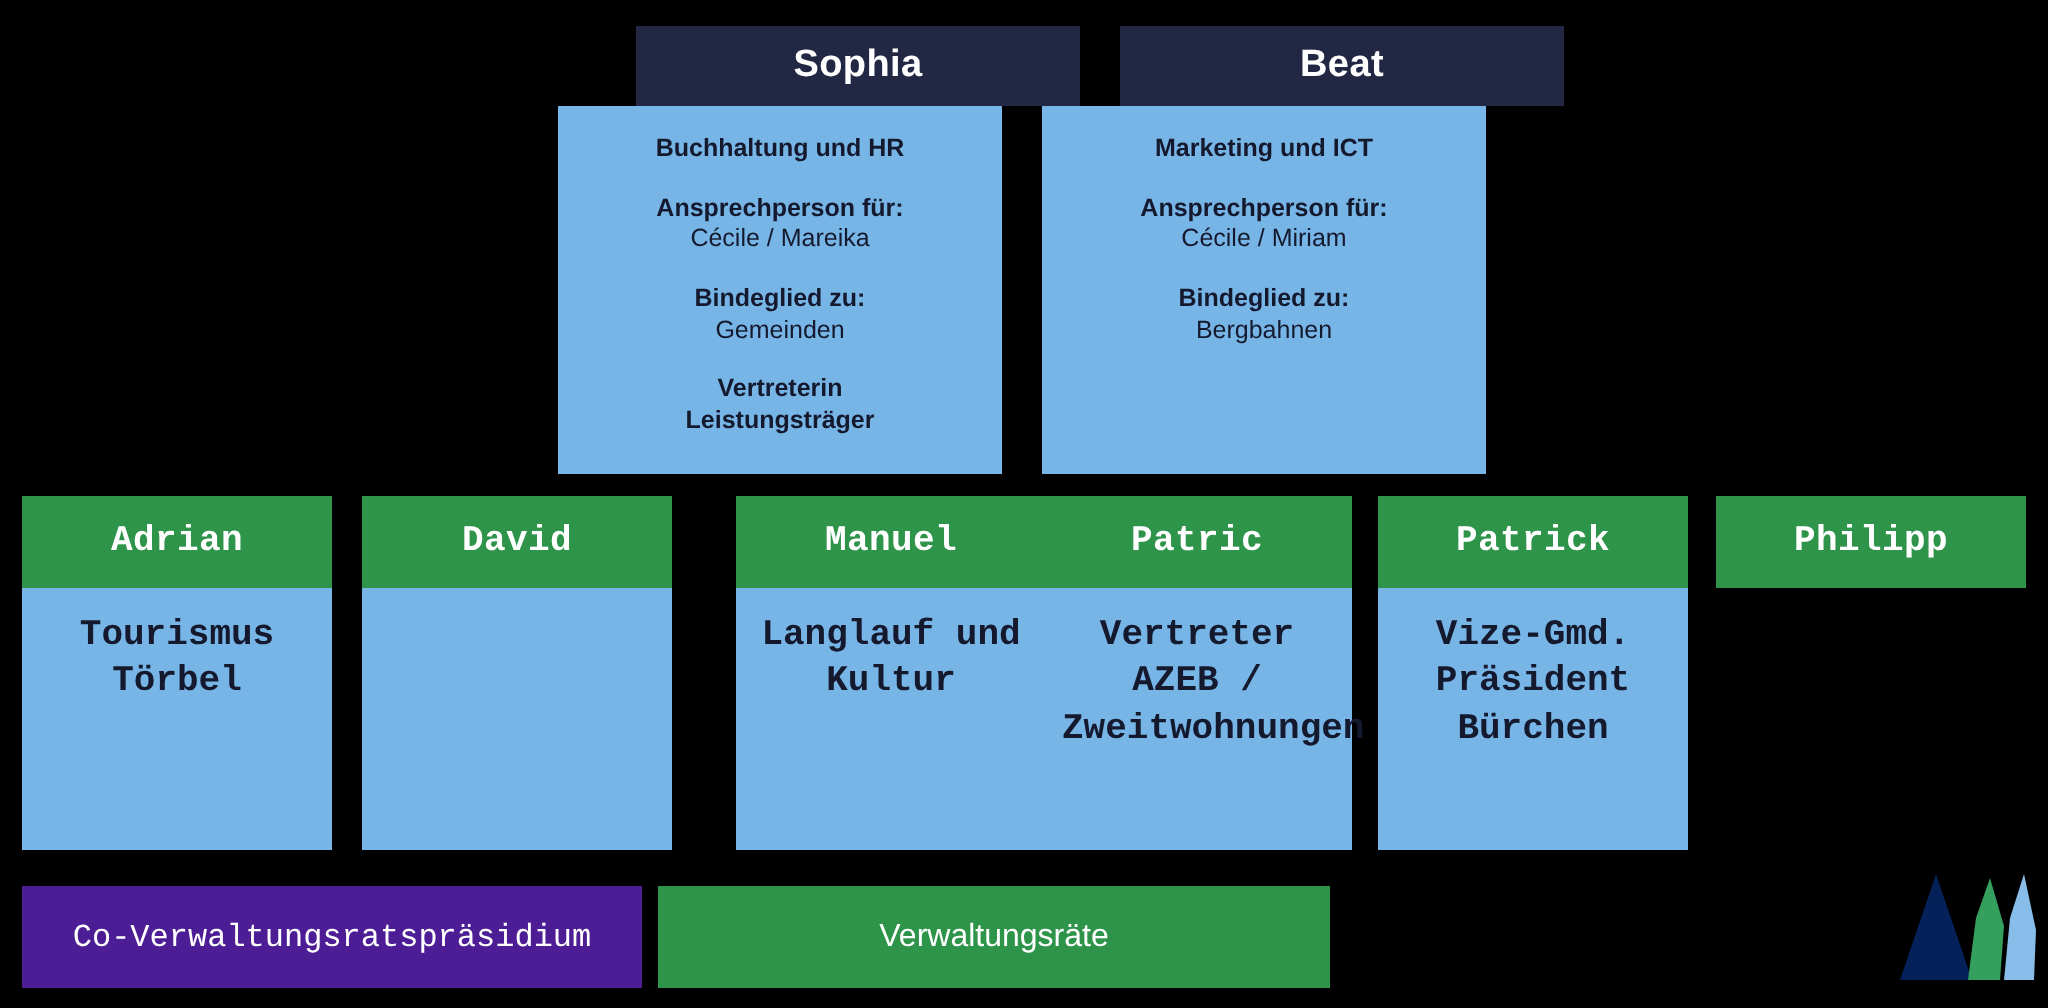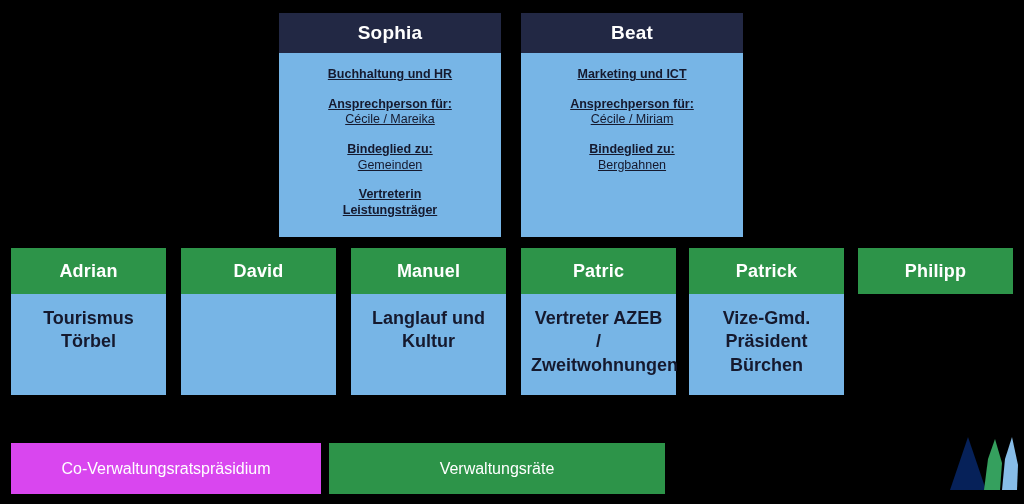--- a/index.html
+++ b/index.html
@@ -46,50 +46,51 @@
     color: #15192e;
     text-align: center;
     padding: 12px 10px 10px 10px;
   }
 
   
   .card-top .card-header {
     background: #222844;
     height: 40px;
     font-size: 19px;
+    margin-left: 39px;
   }
   .card-top {
     top: 13px;
     height: 224px;
   }
   .card-top .card-body {
     padding-top: 14px;
     font-size: 12.5px;
     line-height: 1.25;
   }
 
   
   .card-member .card-header {
     background: #2d9449;
     height: 46px;
     font-size: 18px;
   }
   .card-member {
     top: 248px;
-    height: 147px;
+    height: 177px;
+    font-family: Liberation Mono, monospace;
   }
   .card-member .card-body {
     padding-top: 13px;
     font-size: 18px;
     line-height: 1.3;
   }
 
   .block {
     margin: 0 0 14px 0;
-    text-decoration: underline;
   }
   .block:last-child {
     margin-bottom: 0;
   }
   .block-title {
     font-weight: bold;
     display: block;
   }
   .block-sub {
     display: block;
@@ -108,21 +109,22 @@
     display: flex;
     align-items: center;
     justify-content: center;
     color: #ffffff;
     font-size: 16px;
     box-sizing: border-box;
   }
   .legend-copresidency {
     left: 11px;
     width: 310px;
-    background: #d946ef;
+    background: #4c1d95;
+    font-family: Liberation Mono, monospace;
   }
   .legend-board {
     left: 329px;
     width: 336px;
     background: #2d9449;
   }
 
   
   .logo {
     position: absolute;
@@ -182,21 +184,21 @@
       <span class="role-line"></span>
     </div>
   </div>
 
   <div class="card card-member" style="left:181px; width:155px;">
     <div class="card-header">David</div>
     <div class="card-body">
     </div>
   </div>
 
-  <div class="card card-member" style="left:351px; width:155px;">
+  <div class="card card-member" style="left:368px; width:155px;">
     <div class="card-header">Manuel</div>
     <div class="card-body">
       <span class="role-line">Langlauf und</span>
       <span class="role-line">Kultur</span>
     </div>
   </div>
 
   <div class="card card-member" style="left:521px; width:155px;">
     <div class="card-header">Patric</div>
     <div class="card-body">

